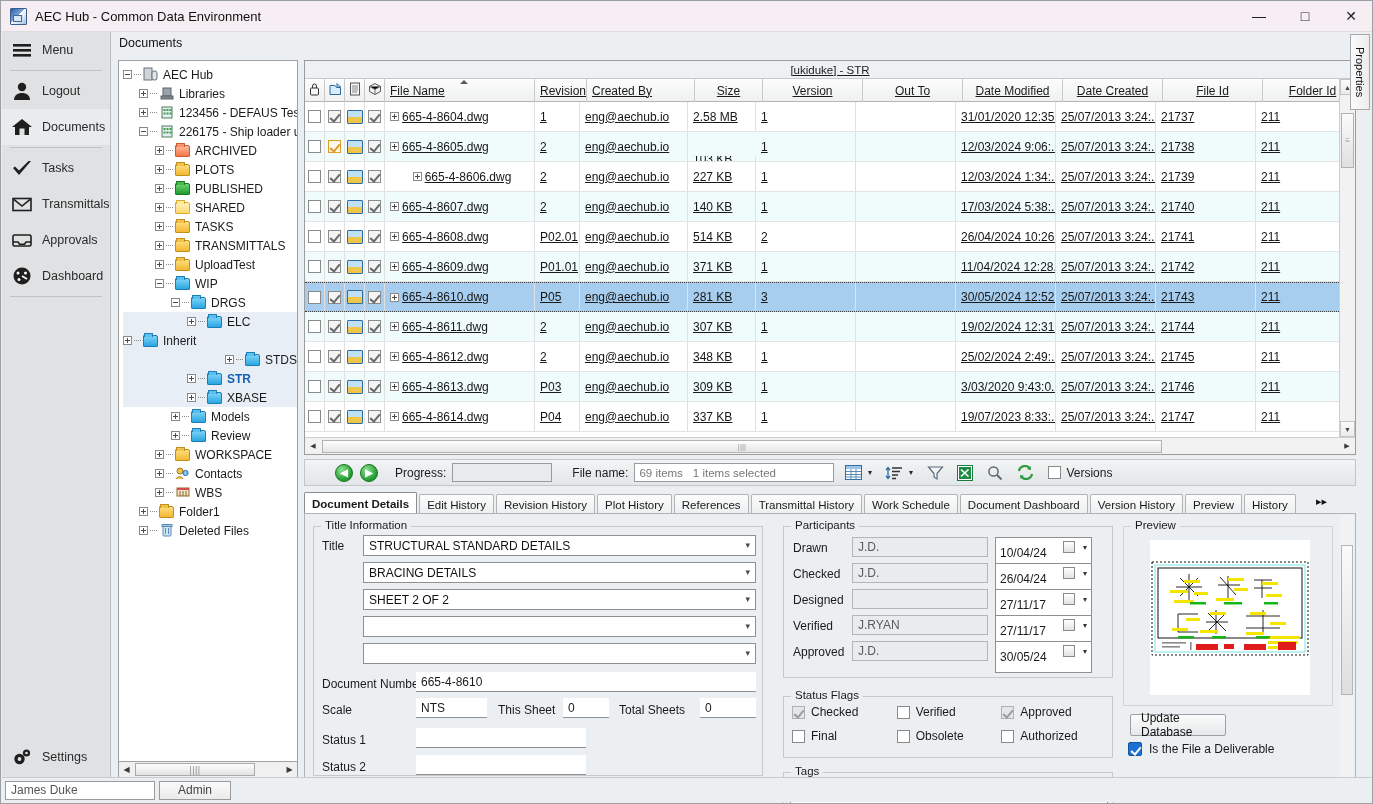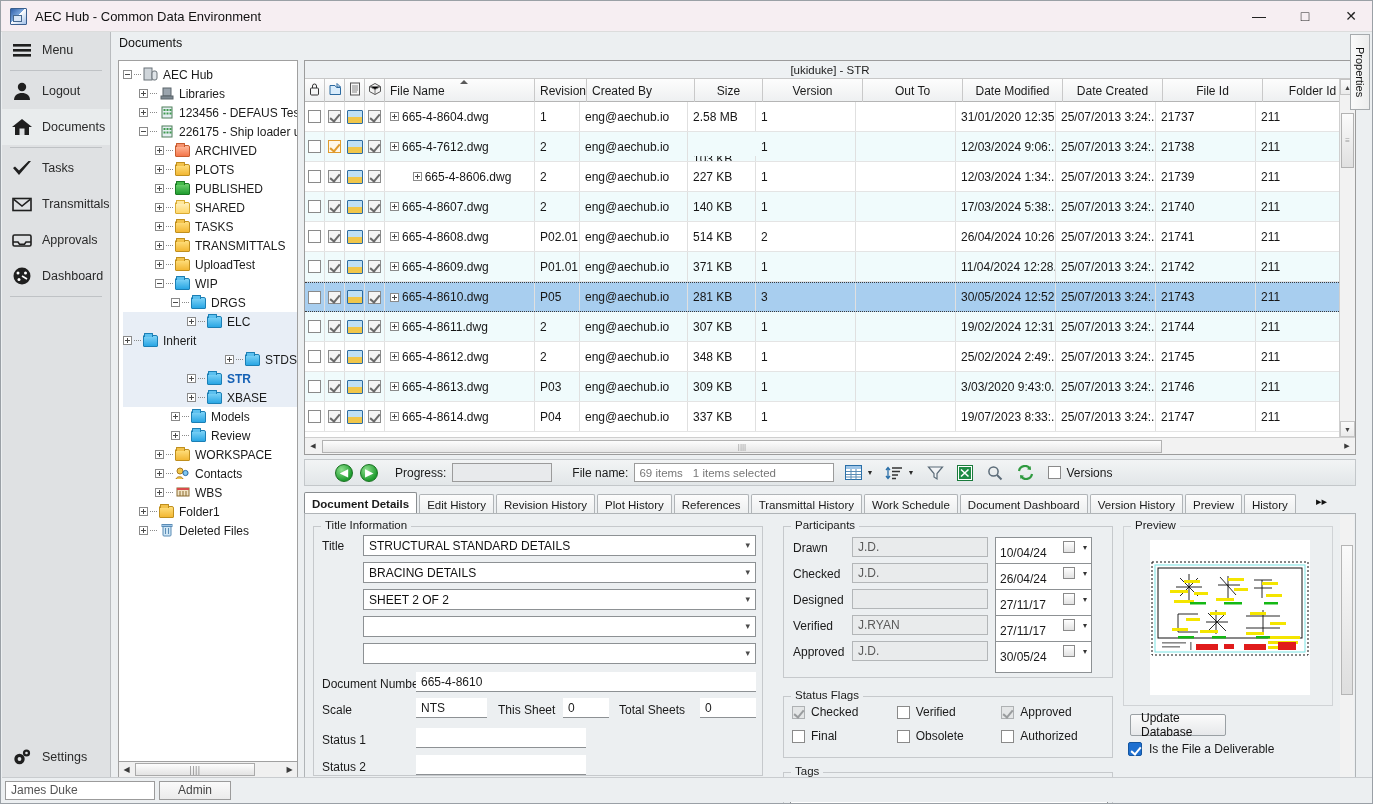--- a/index.html
+++ b/index.html
@@ -112,21 +112,21 @@
     position:absolute; left: 7px; bottom: 0px; width: 180px; height: 17px;
     background: #f0f0f0; border:1px solid #a0a0a0; display:flex; align-items:center;
   }
   .hsarrow { width: 15px; height: 15px; display:flex;align-items:center;justify-content:center; font-size:8px; color:#3a3a3a;}
   .hsthumb { height: 13px; background: linear-gradient(#fdfdfd,#e3e3e3); border:1px solid #a9a9a9; flex:0 0 120px; margin: 0 1px;
              display:flex; align-items:center; justify-content:center; color:#8a8a8a; font-size:9px; letter-spacing:0.5px;}
 
   
   #gridwrap {
     position: absolute; left: 193px; top: 28px; width: 1052px; height: 395px;
-    background: #fff; border: 1px solid #9c9c9c;
+    background: #fff; border: 1px solid #9c9c9c; text-decoration: underline;
   }
   #gridcaption {
     height: 18px; background: #eef1f3; border-bottom: 1px solid #c8c8c8;
     display:flex; align-items:center; justify-content:center; font-size:11.5px; color:#222;
   }
   #gridhead {
     height: 23px; display: flex; background: linear-gradient(#fdfdfd,#eef0f1);
     border-bottom: 1px solid #b5b5b5; position: relative;
   }
   .hcell {
@@ -728,21 +728,21 @@
               <span class="cbx chkor"></span>
             </div>
             <div class="gcell ctr" style="flex-basis: 20px;">
               <span class="dwgicon"></span>
             </div>
             <div class="gcell ctr" style="flex-basis: 20px;">
               <span class="cbx chk"></span>
             </div>
             <div class="gcell" style="flex-basis: 150px;">
               <span class="plusbox"></span>
-              <span>665-4-7612.dwg</span>
+              <span>665-4-8605.dwg</span>
             </div>
             <div class="gcell" style="flex-basis: 45px;">
               <span>2</span>
             </div>
             <div class="gcell" style="flex-basis: 108px;">
               <span>eng@aechub.io</span>
             </div>
             <div class="gcell" style="flex-basis: 68px; margin-top: 24px;">
               <span>103 KB</span>
             </div>

